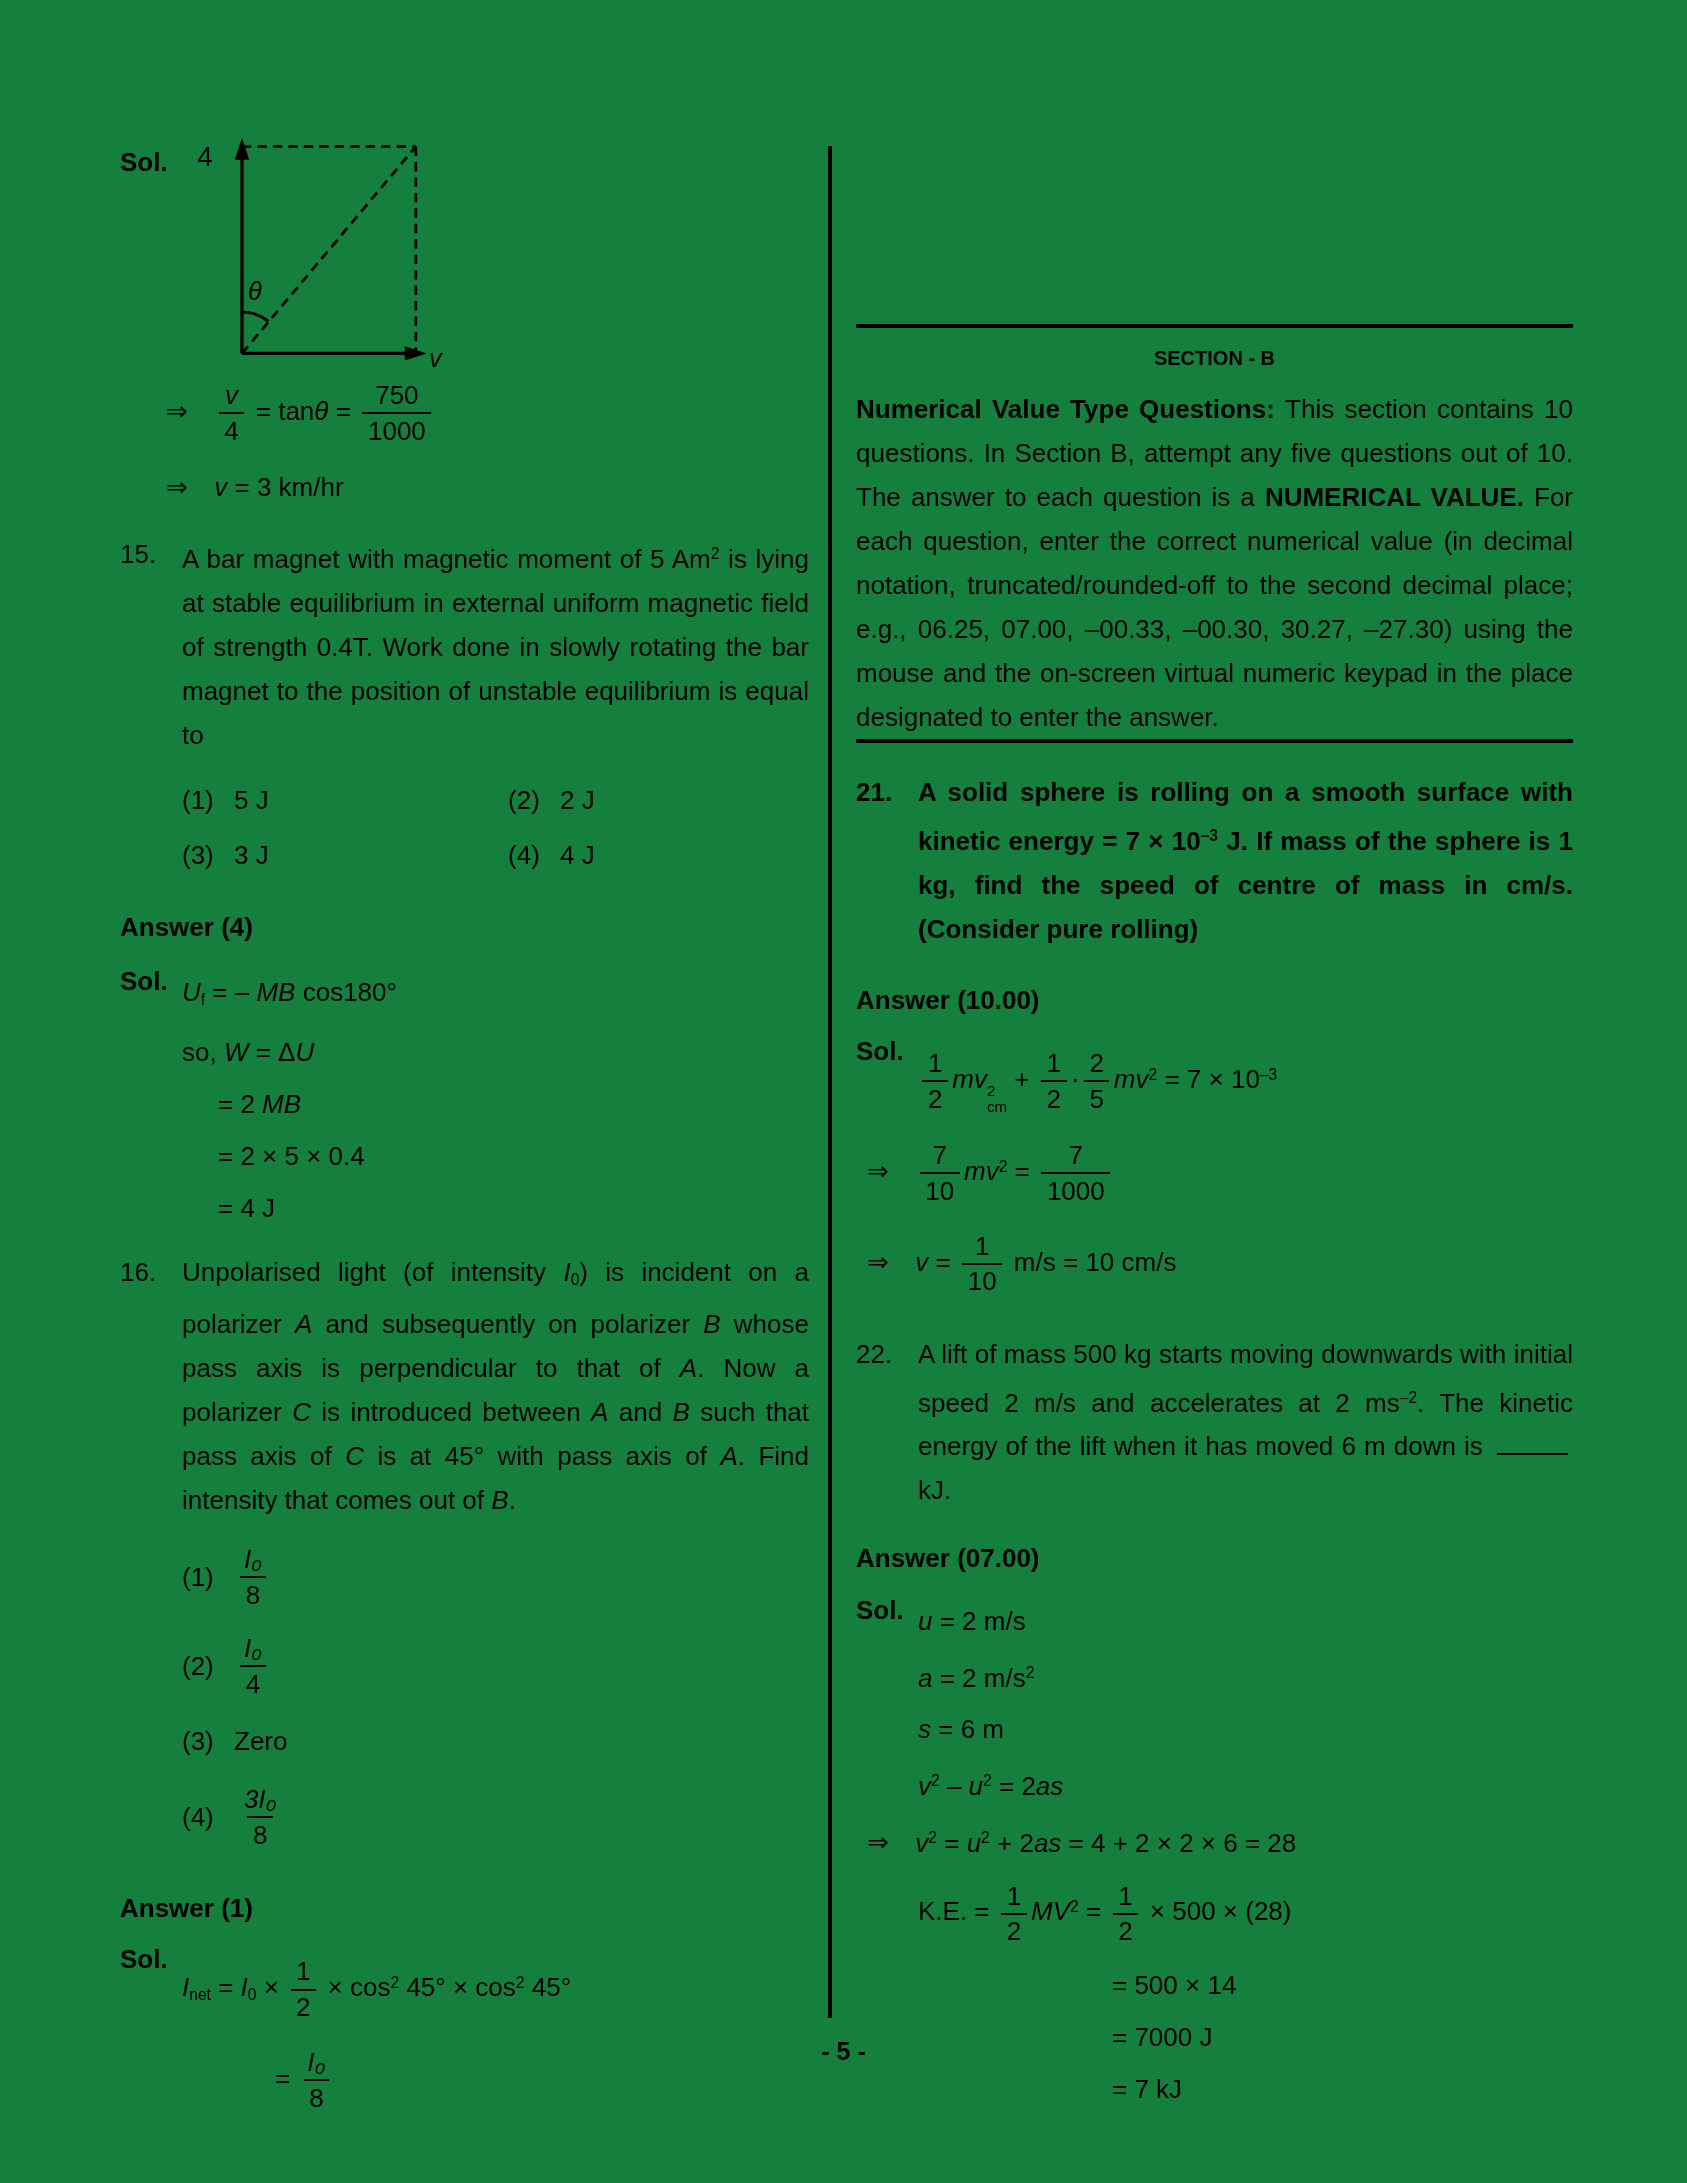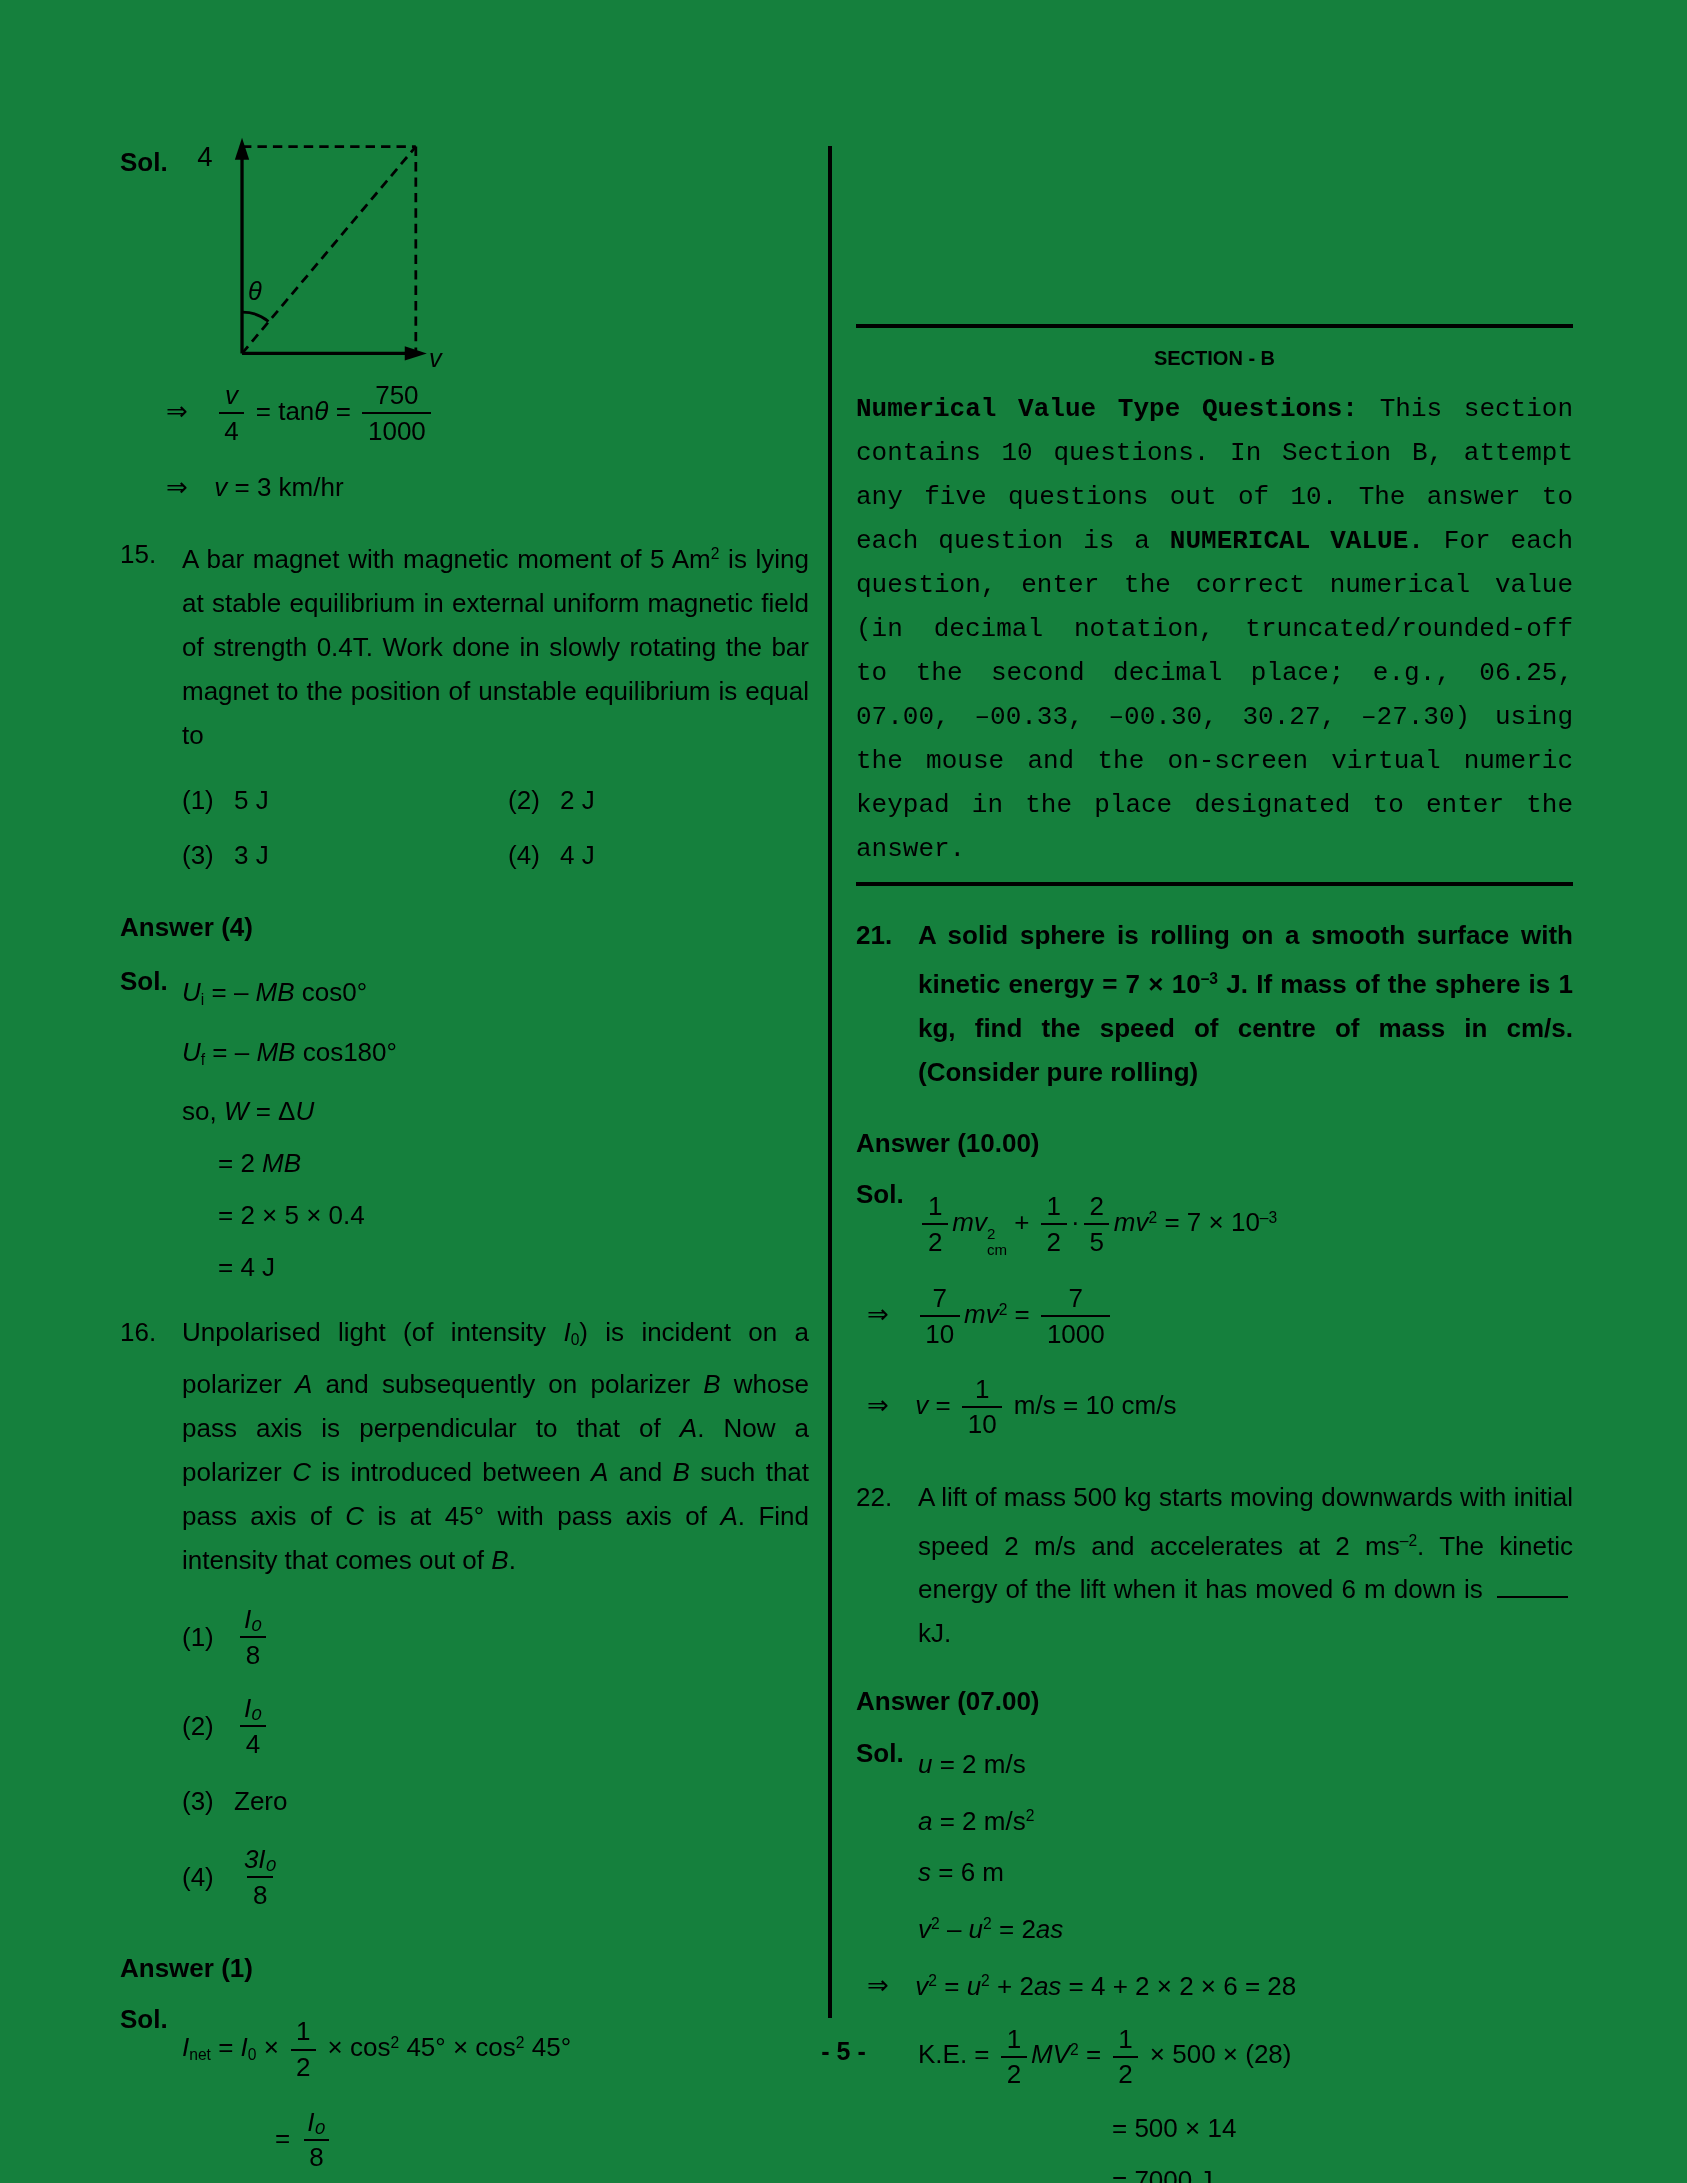--- a/index.html
+++ b/index.html
@@ -55,21 +55,21 @@
   .sl{line-height:52px;min-height:52px;}
   .ind1{margin-left:36px;}
   .ind2{margin-left:93px;}
   .ind3{margin-left:194px;}
   .outd{margin-left:-51px;}
   .big{line-height:1.15;padding:12px 0;}
 
   
   .rule{height:3.9px;background:#000;}
   .sec-title{text-align:center;font-weight:700;font-size:20px;margin:10px 0 8.8px;line-height:40px;}
-  .intro{text-align:justify;line-height:44px;margin-bottom:11px;font-family:Liberation Mono, monospace;}
+  .intro{text-align:justify;line-height:44px;}
   .mt40{margin-top:22px;} .mt50{margin-top:27.6px;font-weight:bold;} .mt35{margin-top:19.3px;}
   .mt20{margin-top:11px;} .mt15{margin-top:8.3px;} .mt25{margin-top:19px;} .mt30{margin-top:16.5px;}
 </style>
 </head>
 <body>
 
 <div class="page">
 
   <div class="divider"></div>
 
@@ -125,21 +125,20 @@
         <span class="olab">(4)</span>
         <span>4 J</span>
       </div>
     </div>
 
     <div class="answer mt30">Answer (4)</div>
 
     <div class="sol mt20">
       <span class="sol-label">Sol.</span>
       <div class="lines">
-        <div class="fl sl"><span class="it ">U</span><sub>i</sub><span> = – </span><span class="it ">MB</span><span> cos0°</span></div>
         <div class="fl sl"><span class="it ">U</span><sub>f</sub><span> = – </span><span class="it ">MB</span><span> cos180°</span></div>
         <div class="fl sl"><span>so, </span><span class="it ">W</span><span> = Δ</span><span class="it ">U</span></div>
         <div class="fl sl ind1"><span>= 2 </span><span class="it ">MB</span></div>
         <div class="fl sl ind1"><span>= 2 × 5 × 0.4</span></div>
         <div class="fl sl ind1"><span>= 4 J</span></div>
       </div>
     </div>
 
     <div class="q mt30">
       <div class="qnum">16.</div>

